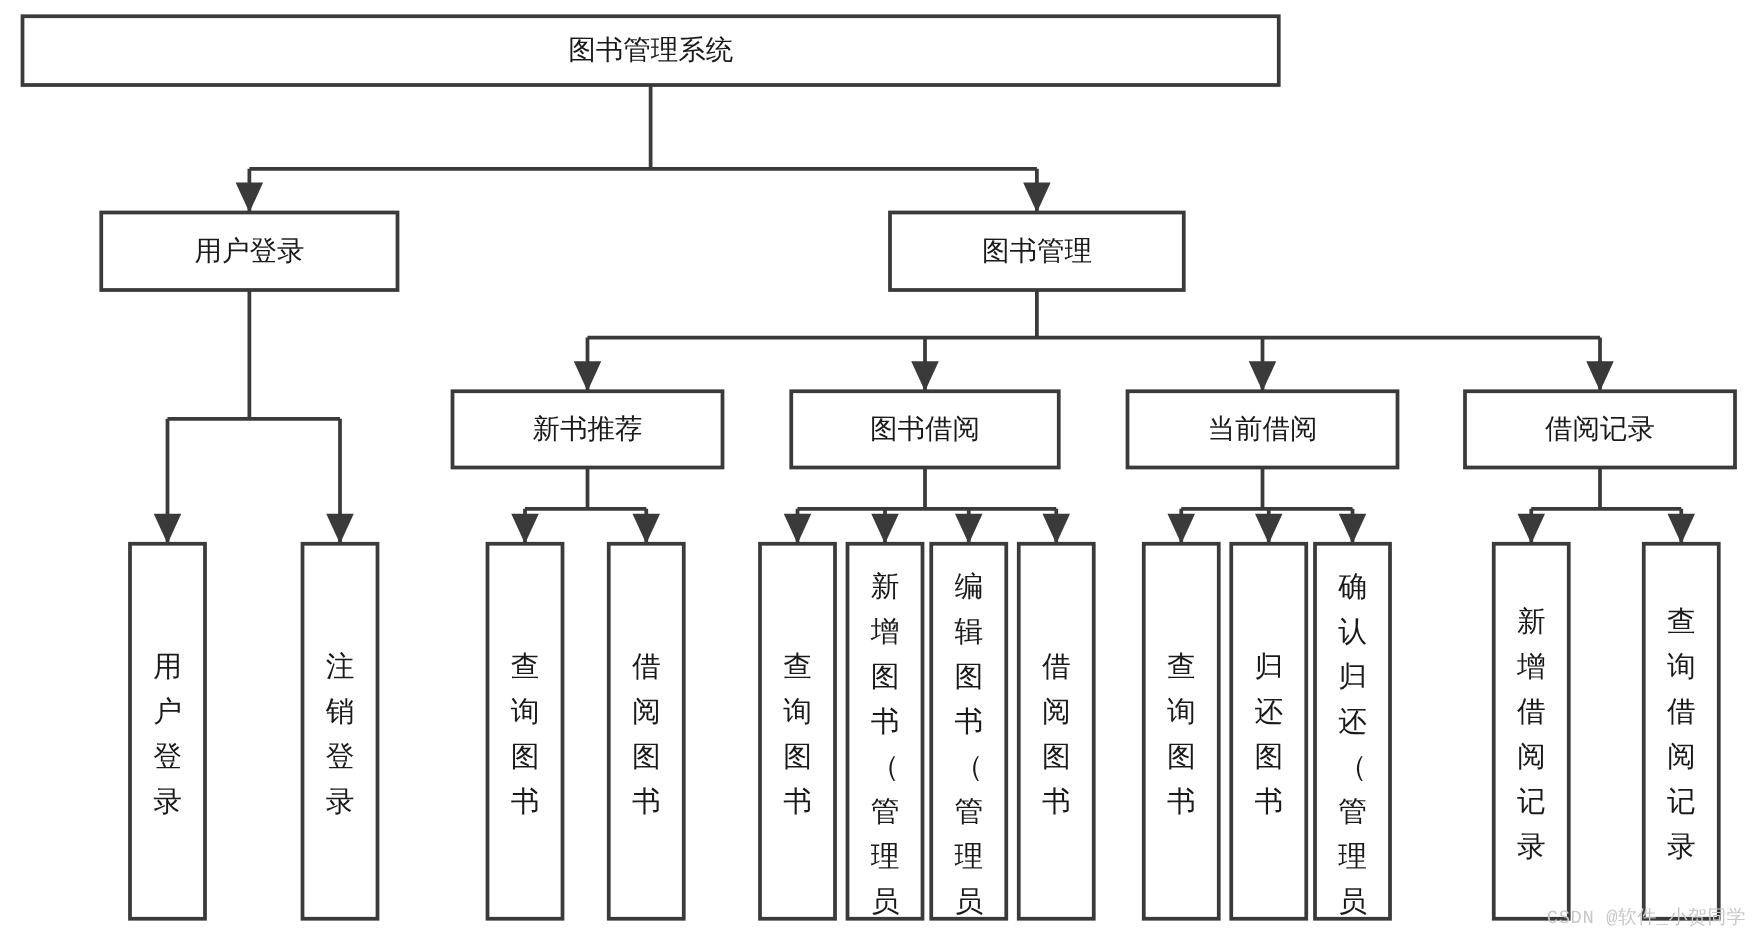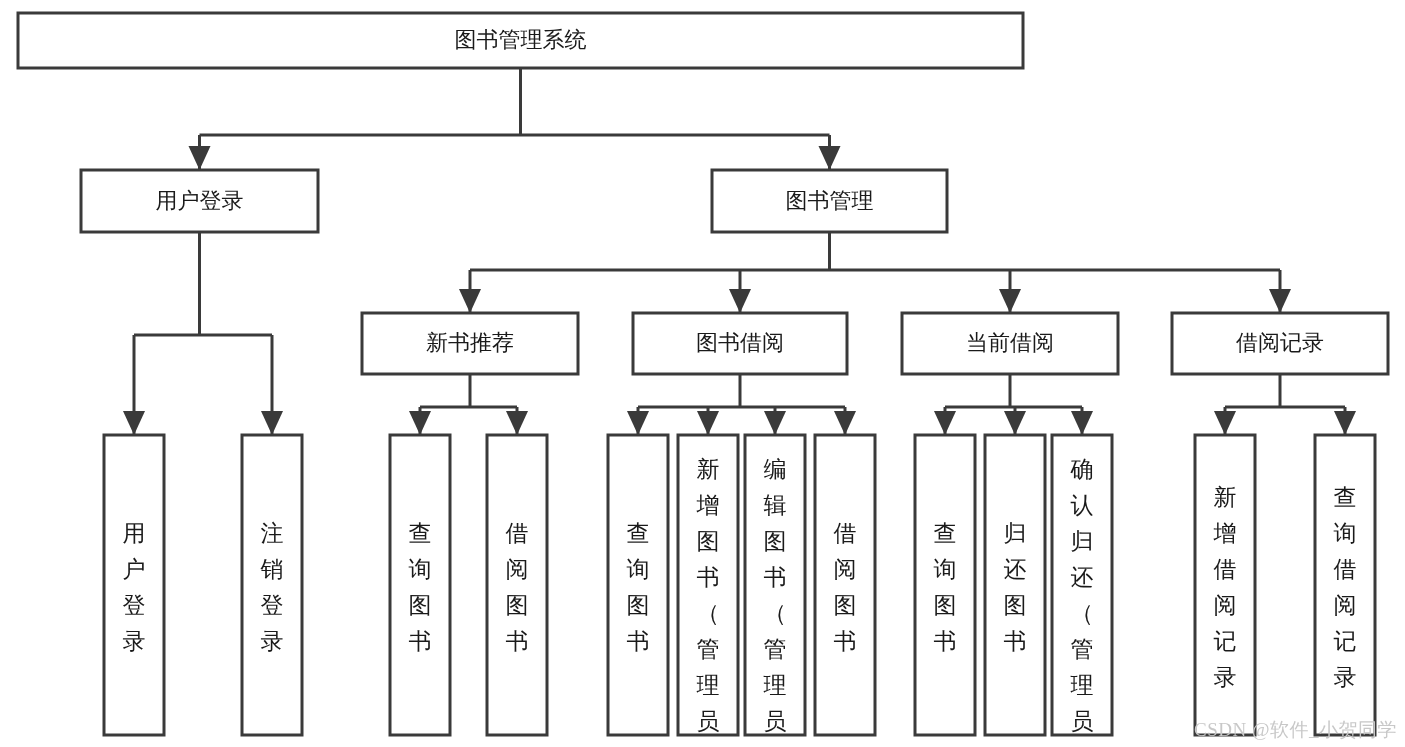--- a/index.html
+++ b/index.html
@@ -47,22 +47,22 @@
   }
   .arrowhead {
     fill: #3a3a3a;
     stroke: none;
   }
   .watermark {
     position: absolute;
     right: 8px;
     bottom: 4px;
     color: #c8c8c8;
-    font-size: 19px;
-    font-family: Liberation Serif, serif;
+    font-size: 15px;
+    font-family: Liberation Mono, monospace;
     white-space: nowrap;
     letter-spacing: 0.5px;
   }
 </style>
 </head>
 <body>
 
 <svg id="canvas" viewBox="0 0 1405 747">
   <g id="connectors">
       <g>

